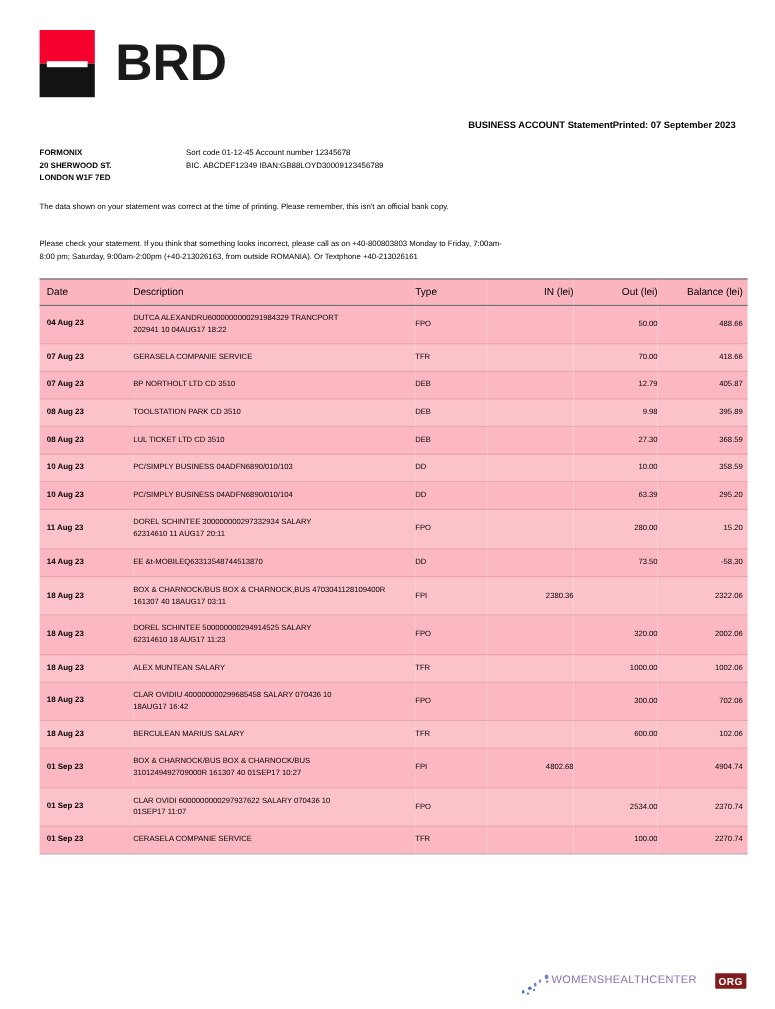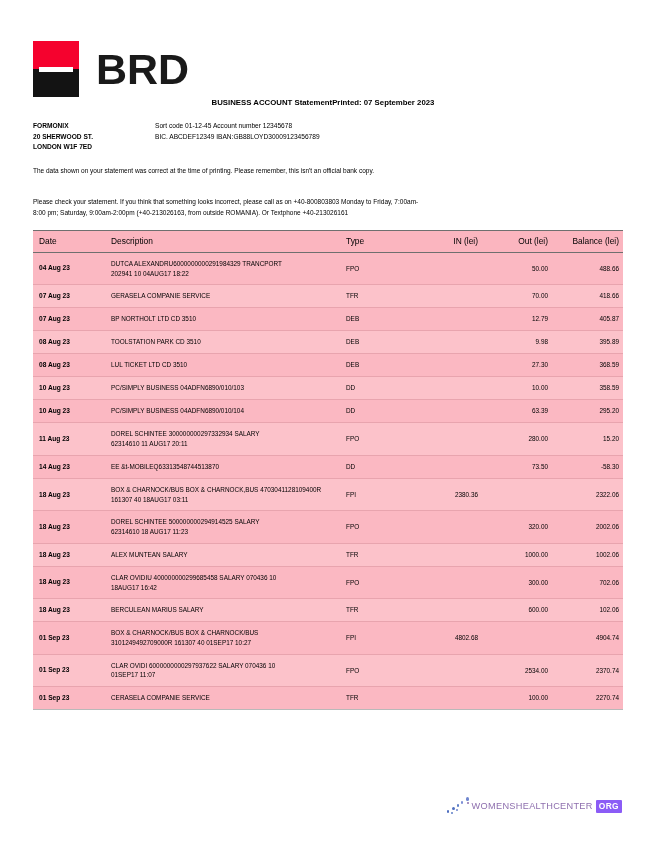--- a/index.html
+++ b/index.html
@@ -21,21 +21,21 @@
     width: 646px;
     height: 841px;
     box-sizing: border-box;
     padding: 0 33px;
   }
 
   
   .logo-row {
     display: flex;
     align-items: center;
-    padding-top: 40px;
+    padding-top: 24px;
     height: 58px;
   }
   .logo-mark {
     width: 46px;
     height: 56px;
     position: relative;
     flex: 0 0 auto;
   }
   .logo-mark .top {
     position: absolute;
@@ -73,22 +73,23 @@
     margin-top: 26px;
     font-size: 14.5px;
     letter-spacing: 1.6px;
     color: #3a3a3a;
     font-family: "Liberation Sans", sans-serif;
   }
 
   
   .stmt-line {
     display: flex;
-    justify-content: center;
+    justify-content: flex-end;
     align-items: baseline;
+    margin-top: 18px;
     font-size: 7.8px;
   }
   .stmt-title { font-weight: bold; }
   .stmt-printed { font-weight: bold; }
 
   
   .acct-block {
     display: flex;
     margin-top: 14px;
     font-size: 6.6px;
@@ -161,23 +162,23 @@
   .txn-table tbody tr.odd  td { background: #fbb8c2; }
   .txn-table tbody tr.even td { background: #fcc2ca; }
   .txn-table tbody tr:last-child td { border-bottom: 1px solid #b9b9b9; }
 
   .desc-l2 { display: block; }
 
   
   .watermark {
     position: absolute;
     right: 24px;
-    bottom: 22px;
+    bottom: 4px;
     display: flex;
-    align-items: center;
+    align-items: flex-start;
     height: 26px;
   }
   .wm-dots {
     position: relative;
     width: 26px;
     height: 20px;
     flex: 0 0 auto;
   }
   .wm-dots i {
     position: absolute;
@@ -188,23 +189,23 @@
   .wm-text {
     font-size: 9.2px;
     letter-spacing: 0.3px;
     color: #8e6fae;
     font-family: "Liberation Sans", sans-serif;
   }
   .wm-org {
     font-size: 8.4px;
     font-weight: bold;
     color: #ffffff;
-    background: #8b5cf6;
+    background: #7f1d1d;
     padding: 1.5px 3px;
-    margin-left: 3px;
+    margin-left: 15px;
     letter-spacing: 0.4px;
     border-radius: 1px;
   }
 </style>
 </head>
 <body>
 
 <div class="page">
 
   <div class="logo-row">

